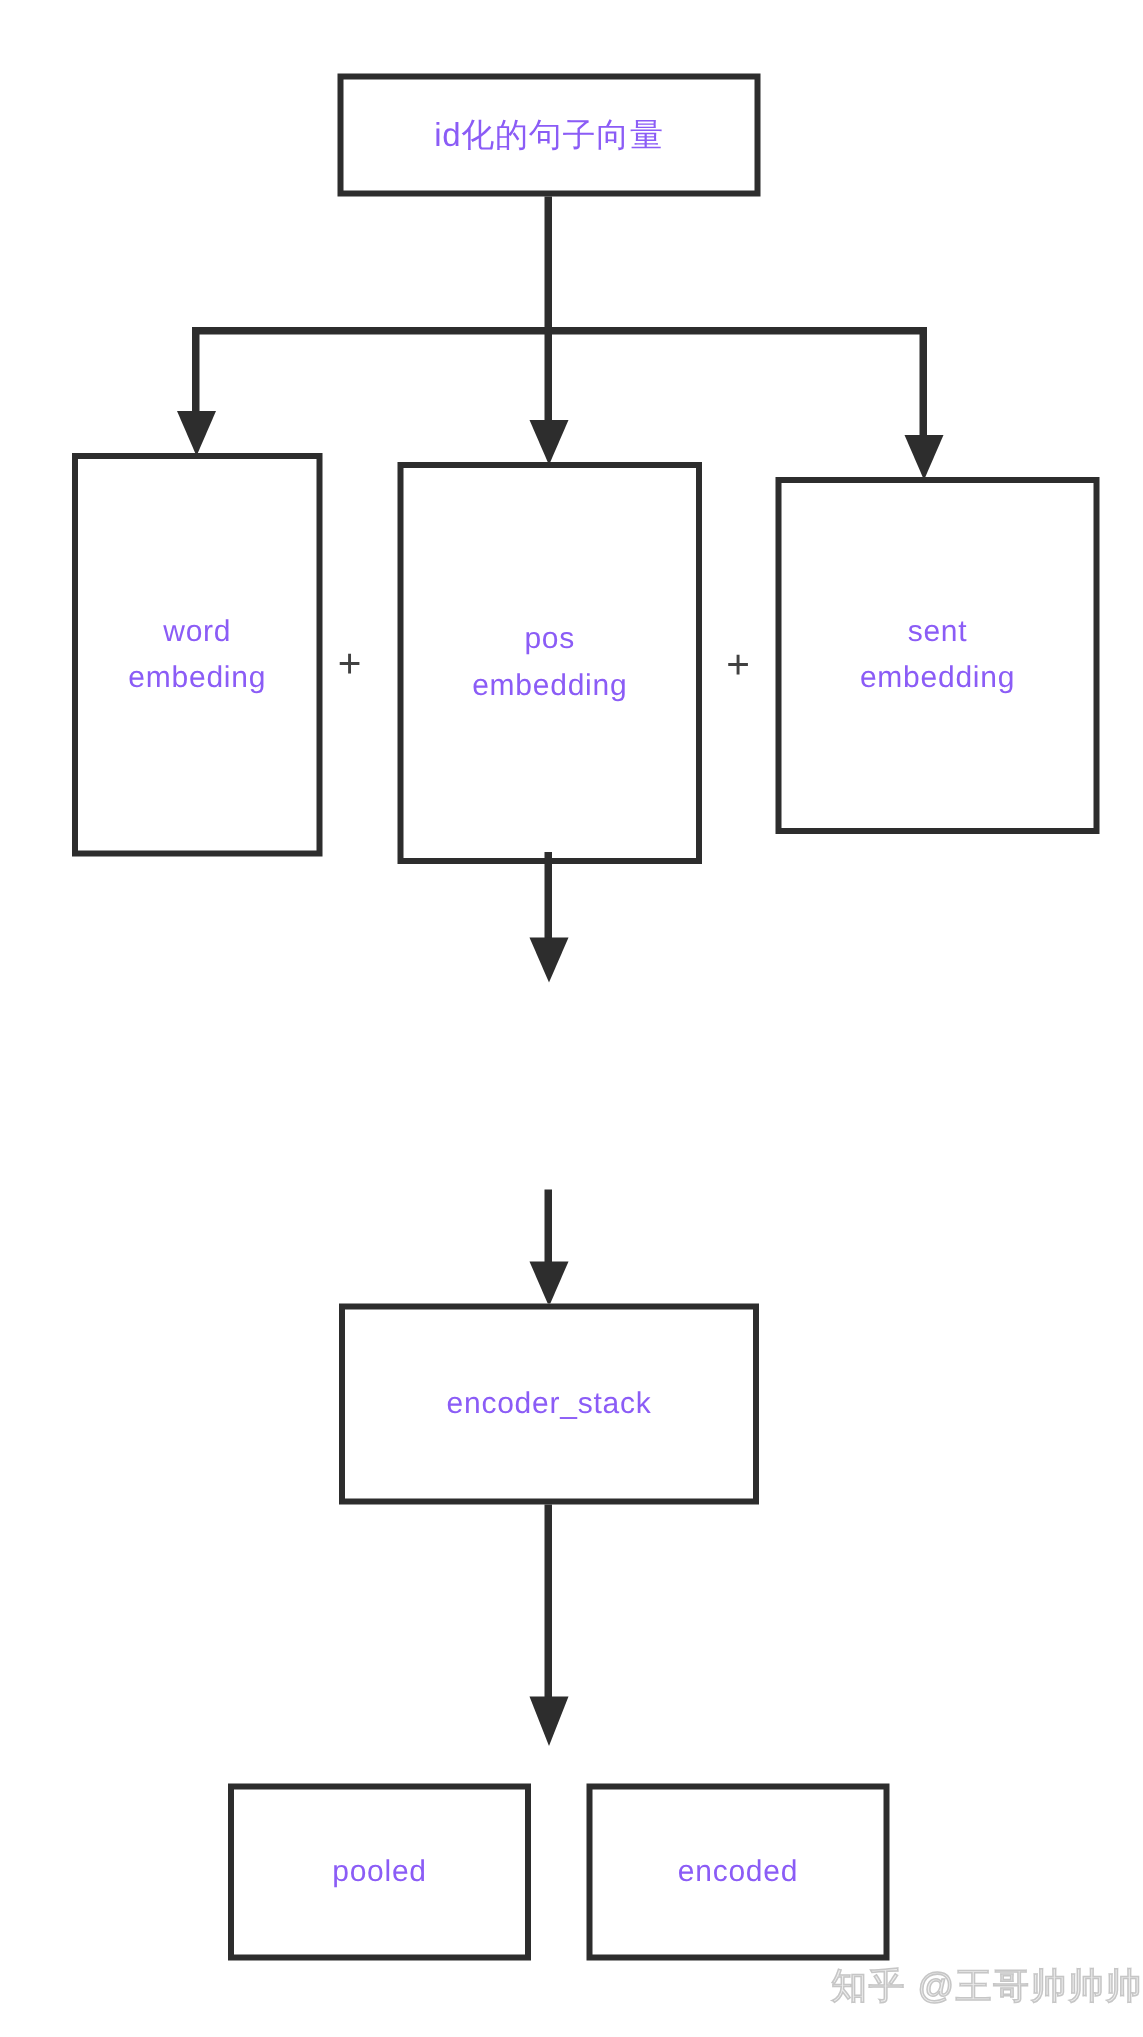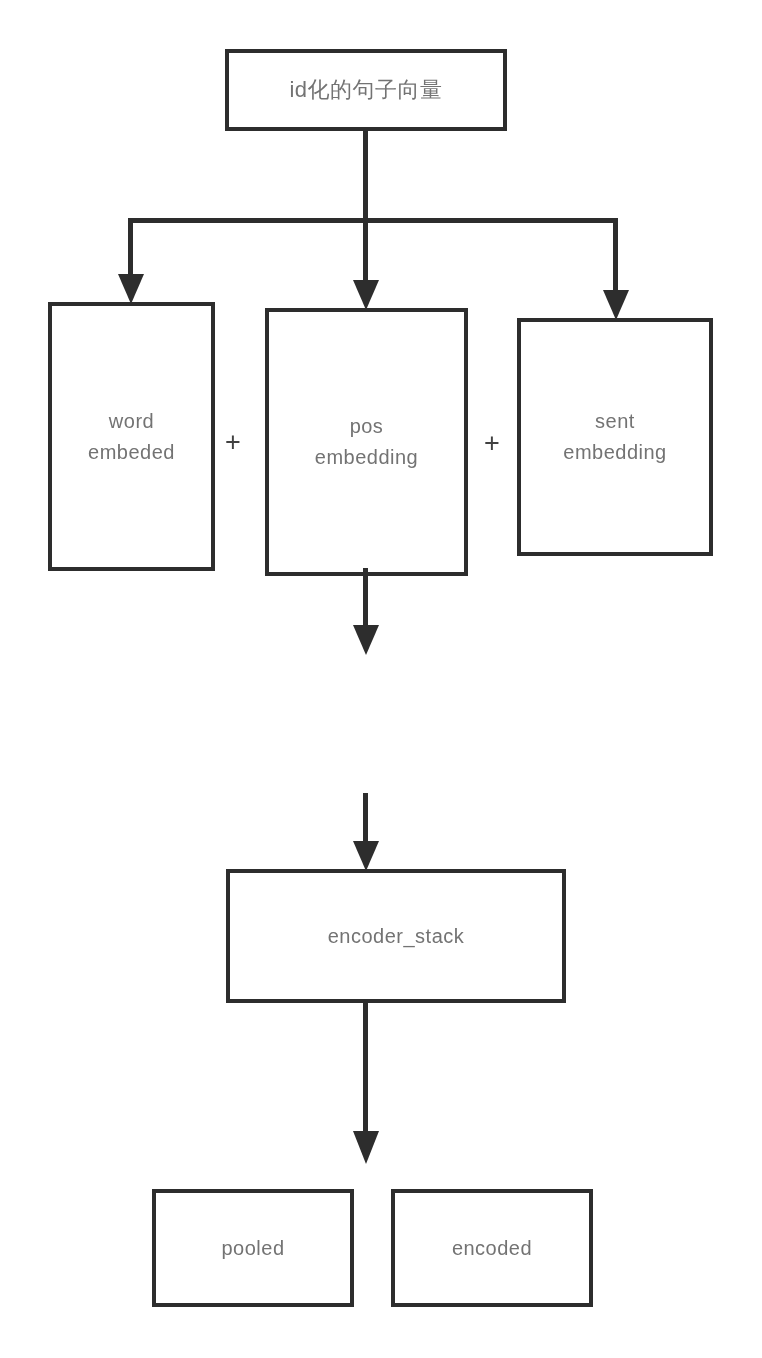--- a/index.html
+++ b/index.html
@@ -17,33 +17,33 @@
   }
   .box {
     position: absolute;
     box-sizing: border-box;
     border: 4px solid #2d2d2d;
     background: #ffffff;
     display: flex;
     align-items: center;
     justify-content: center;
     text-align: center;
-    color: #737373;
+    color: #8b5cf6;
     font-size: 20px;
     line-height: 1.55;
     letter-spacing: 0.5px;
   }
   .box .lbl { white-space: pre-line; }
 
   .top-box     { left: 225px; top: 49px;   width: 282px; height: 82px; font-size: 22px; }
   .word-box    { left: 48px;  top: 302px;  width: 167px; height: 269px; }
   .pos-box     { left: 265px; top: 308px;  width: 203px; height: 268px; }
-  .sent-box    { left: 517px; top: 318px;  width: 196px; height: 238px; text-align: center; }
+  .sent-box    { left: 517px; top: 318px;  width: 216px; height: 238px; text-align: center; }
   .embeded-box { left: 265px; top: 653px;  width: 203px; height: 140px; }
-  .encoder-box { left: 226px; top: 869px;  width: 340px; height: 134px; }
+  .encoder-box { left: 226px; top: 869px;  width: 280px; height: 134px; }
   .pooled-box  { left: 152px; top: 1189px; width: 202px; height: 118px; }
   .encoded-box { left: 391px; top: 1189px; width: 202px; height: 118px; }
 
   .line {
     position: absolute;
     background: #2d2d2d;
   }
   .stem-top   { left: 363px; top: 131px; width: 5px;   height: 90px; }
   .branch-h   { left: 128px; top: 218px; width: 490px; height: 5px;  }
   .left-v     { left: 128px; top: 218px; width: 5px;   height: 58px; }
@@ -103,21 +103,21 @@
   <div class="line branch-h"></div>
   <div class="line left-v"></div>
   <div class="line center-v"></div>
   <div class="line right-v"></div>
   <div class="arrow-down arr-word"></div>
   <div class="arrow-down arr-pos"></div>
   <div class="arrow-down arr-sent"></div>
 
   <div class="box word-box">
     <span class="lbl">word
-embeded</span>
+embeding</span>
   </div>
   <div class="box pos-box">
     <span class="lbl">pos
 embedding</span>
   </div>
   <div class="box sent-box">
     <span class="lbl">sent
 embedding</span>
   </div>
 
@@ -138,14 +138,15 @@
   <div class="line enc-down"></div>
   <div class="arrow-down arr-out"></div>
 
   <div class="box pooled-box">
     <span class="lbl">pooled</span>
   </div>
   <div class="box encoded-box">
     <span class="lbl">encoded</span>
   </div>
 
+  <div class="watermark">知乎 @王哥帅帅帅</div>
 
 </div>
 
 </body></html>

